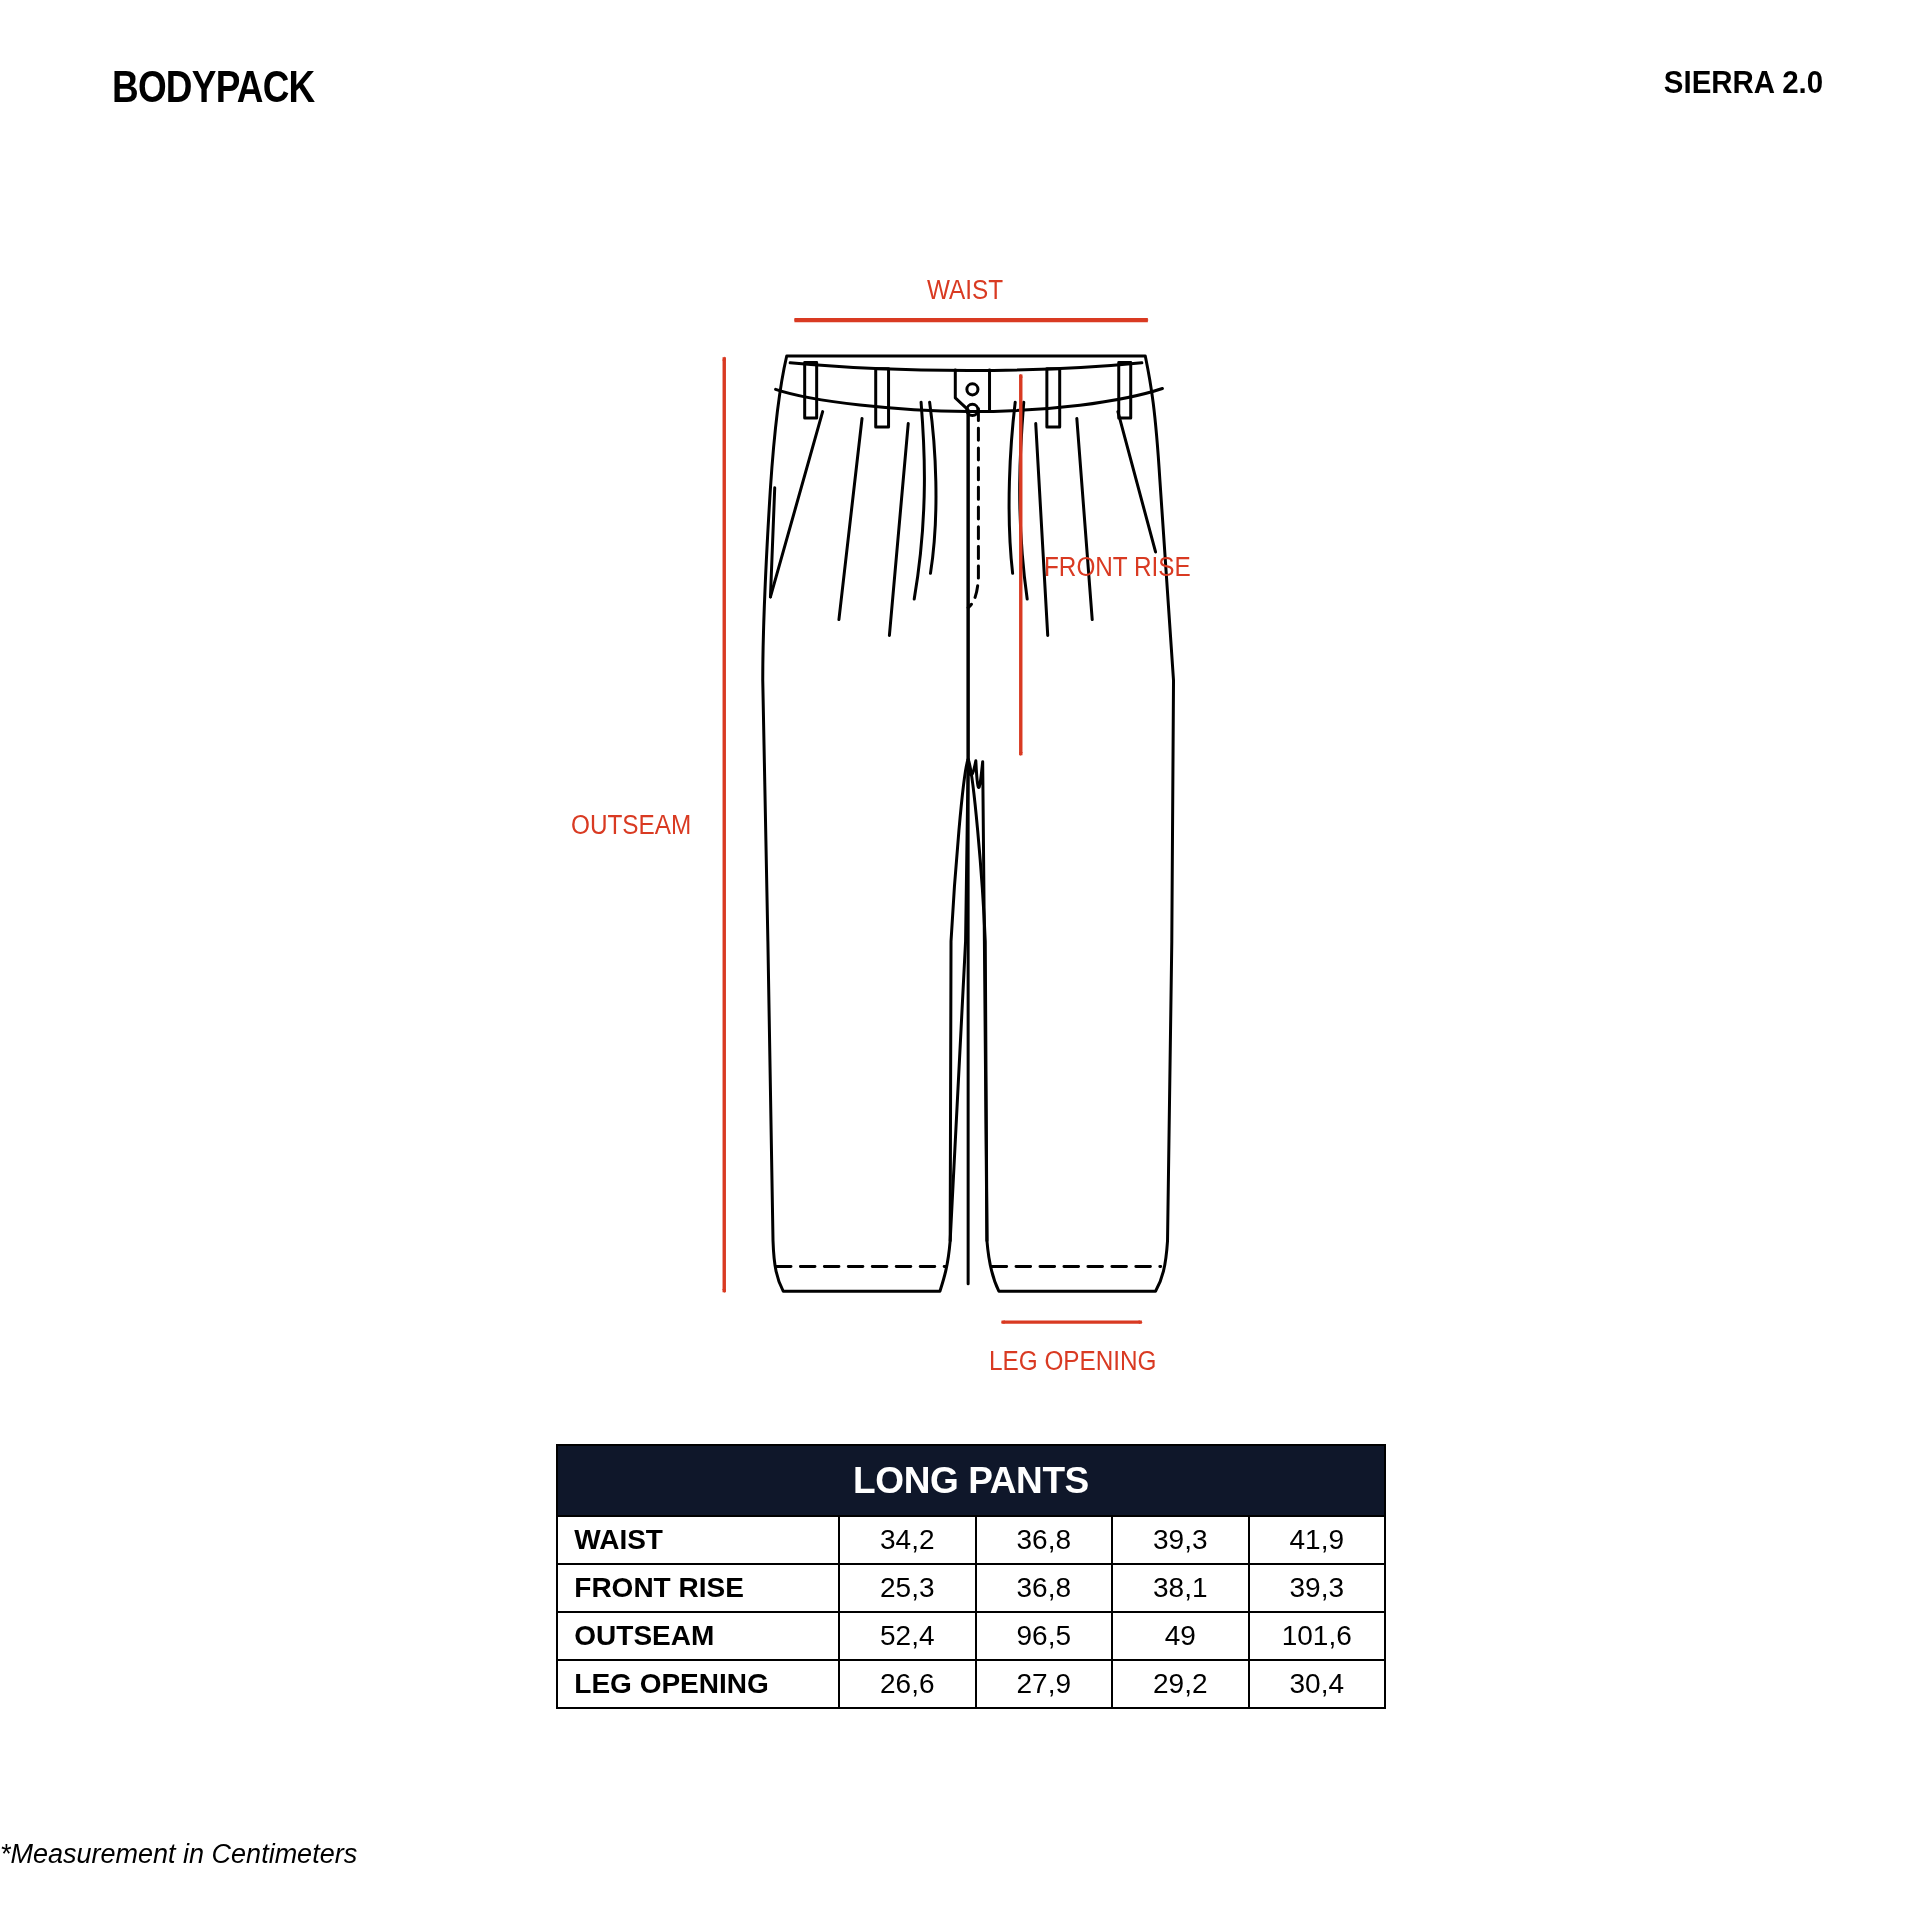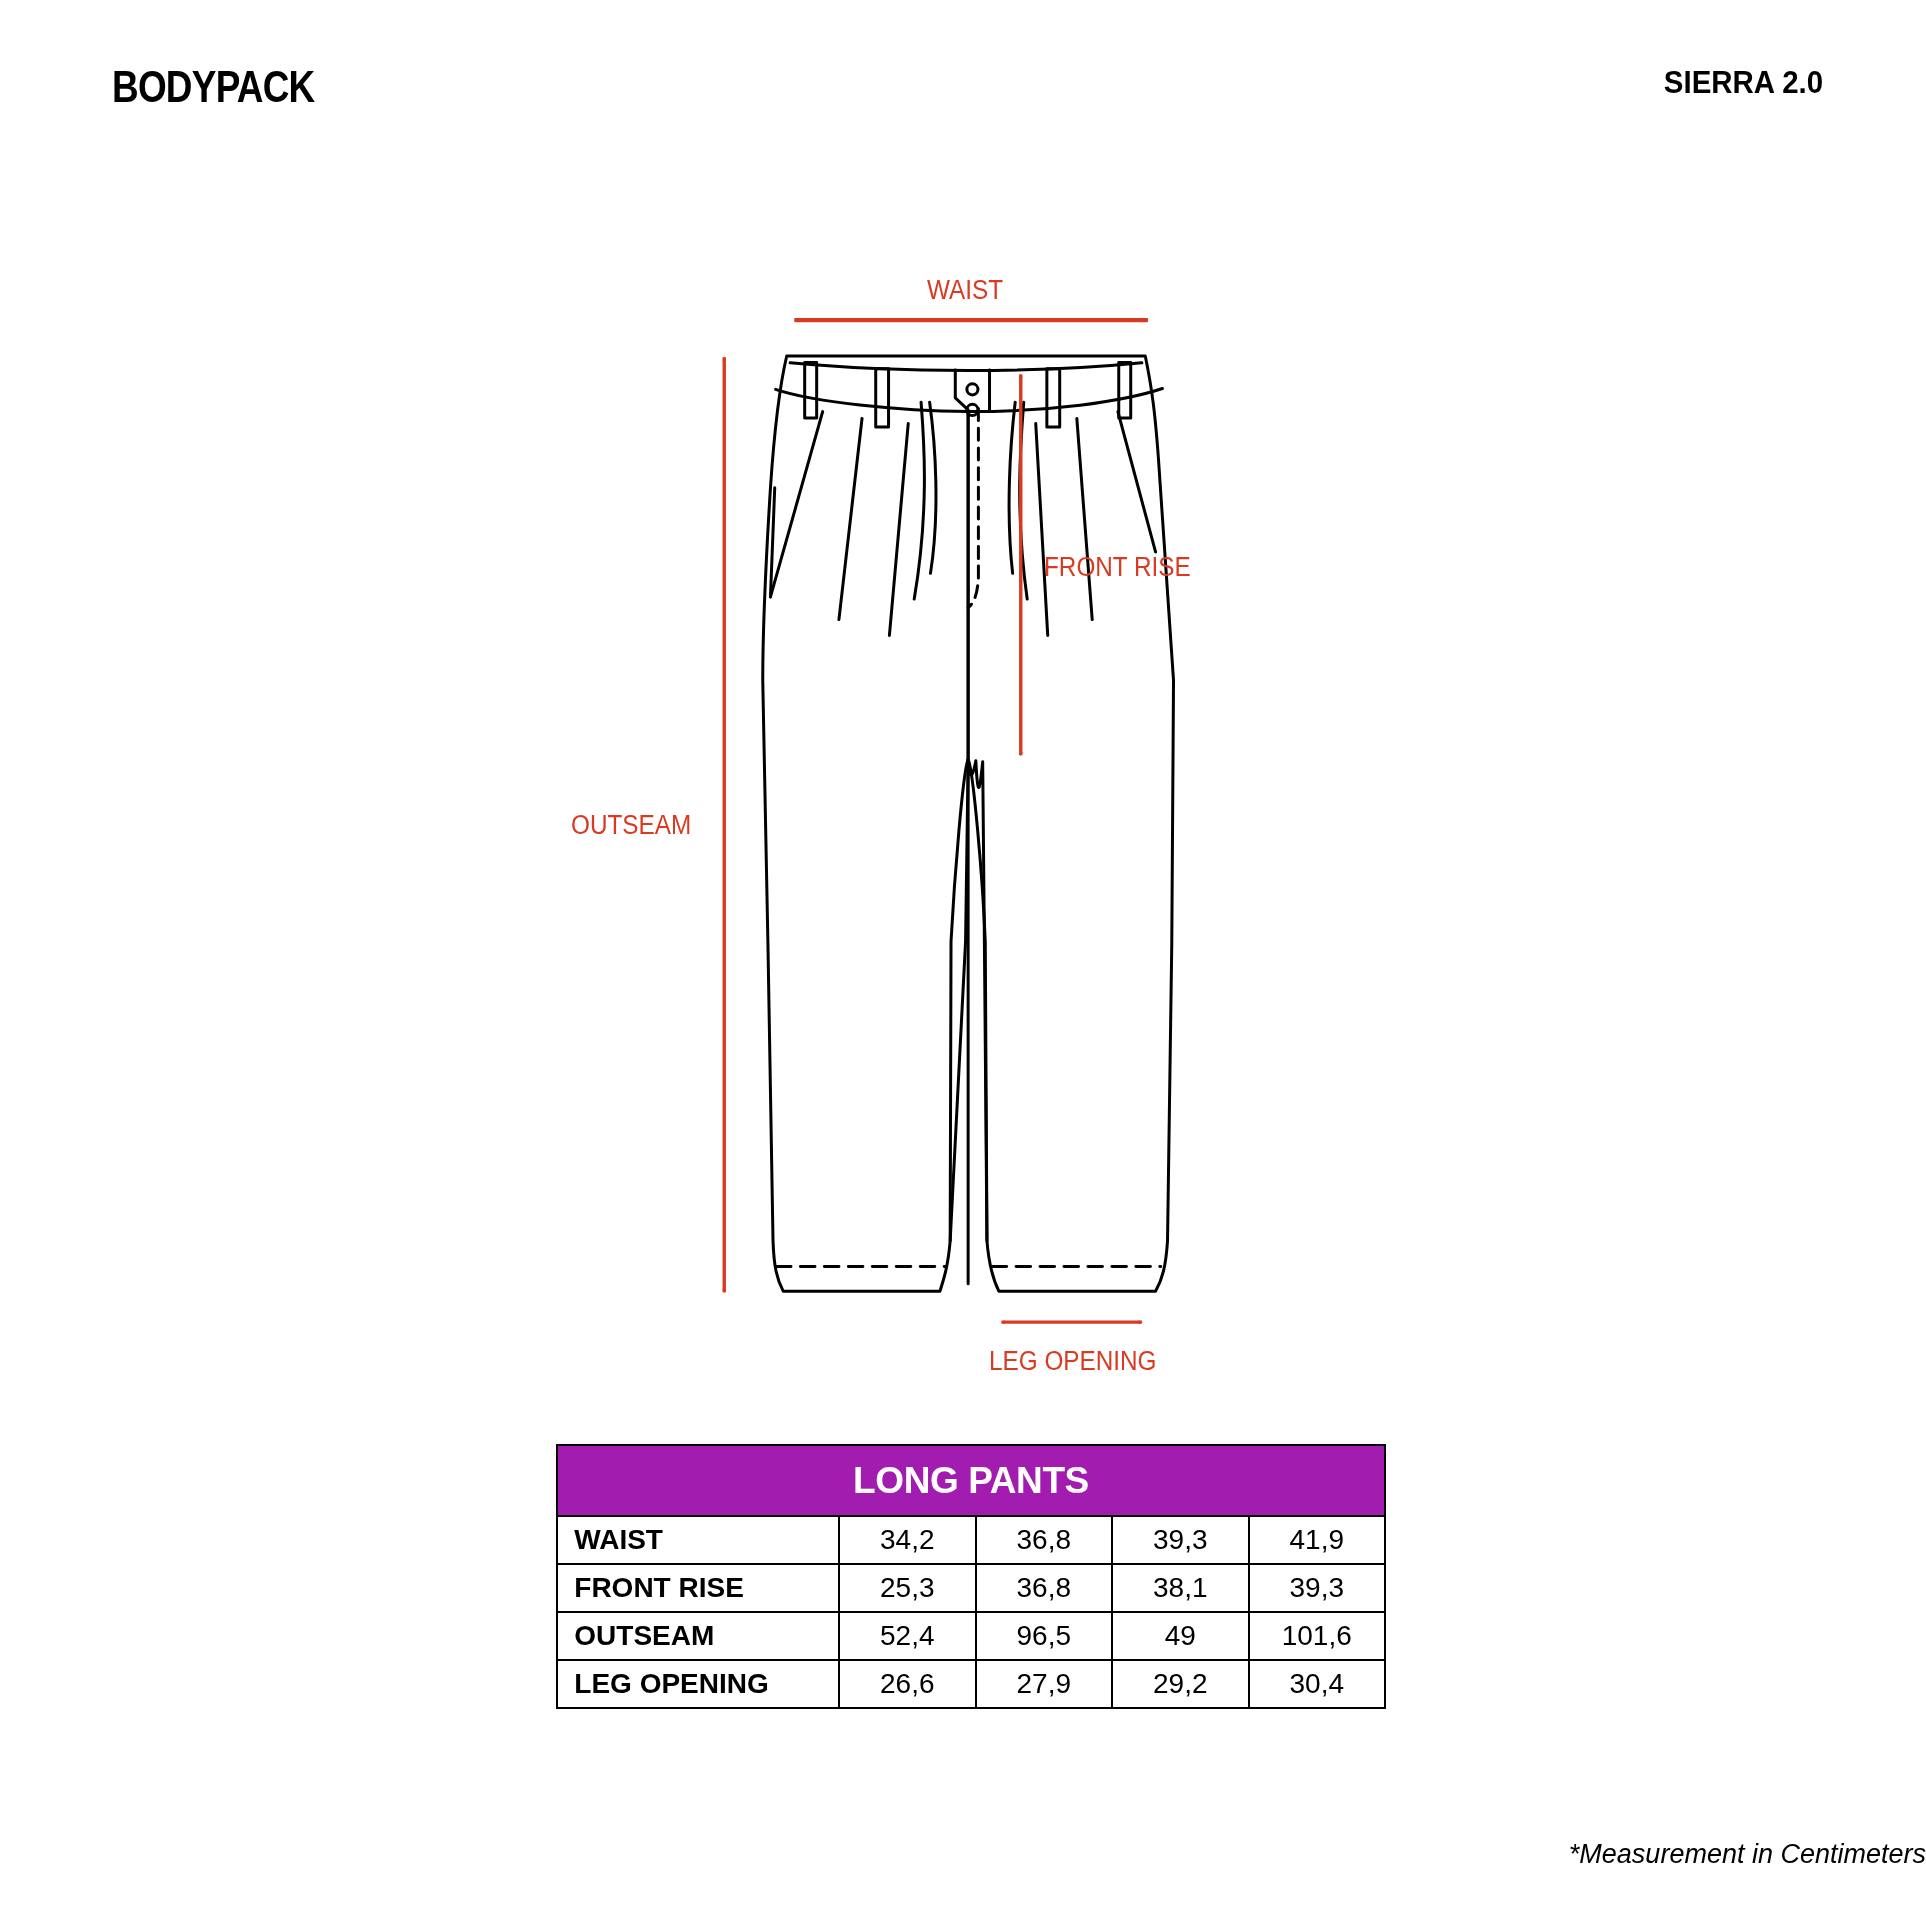--- a/index.html
+++ b/index.html
@@ -28,36 +28,36 @@
     .lbl-waist { left: 927px; top: 277px; transform-origin: left top; }
     .lbl-front-rise { left: 1044px; top: 554px; transform-origin: left top; }
     .lbl-outseam { left: 571px; top: 812px; transform-origin: left top; }
     .lbl-leg-opening { left: 989px; top: 1348px; transform-origin: left top; }
 
     .size-table {
       position: absolute; left: 556px; top: 1444px; width: 830px;
       border-collapse: collapse; table-layout: fixed;
     }
     .size-table th.title {
-      background: #a21caf; color: #fff; height: 67px; font-size: 37px;
+      background: #0f172a; color: #fff; height: 67px; font-size: 37px;
       font-weight: 700; text-align: center; border: 2.6px solid #000;
       letter-spacing: -0.4px;
     }
     .size-table td, .size-table th.size {
       border: 2.6px solid #000; height: 46px; font-size: 28px;
       text-align: center; padding: 0;
     }
     .size-table th.size { height: 64px; font-weight: 700; }
     .size-table td.row-label {
       text-align: left; padding-left: 16.3px; font-weight: 700;
     }
     .col-label { width: 282px; }
     .notes {
       position: absolute; left: 0; width: 1926px; top: 1836px;
-      text-align: right; font-style: italic; font-size: 27px; line-height: 36px;
+      text-align: left; font-style: italic; font-size: 27px; line-height: 36px;
     }
   </style>
 </head>
 <body>
 
 <div class="brand">BODYPACK</div>
 <div class="model">SIERRA 2.0</div>
 
 <svg class="diagram" viewBox="0 0 4500 3300" width="1926" height="1412">
   <defs>

